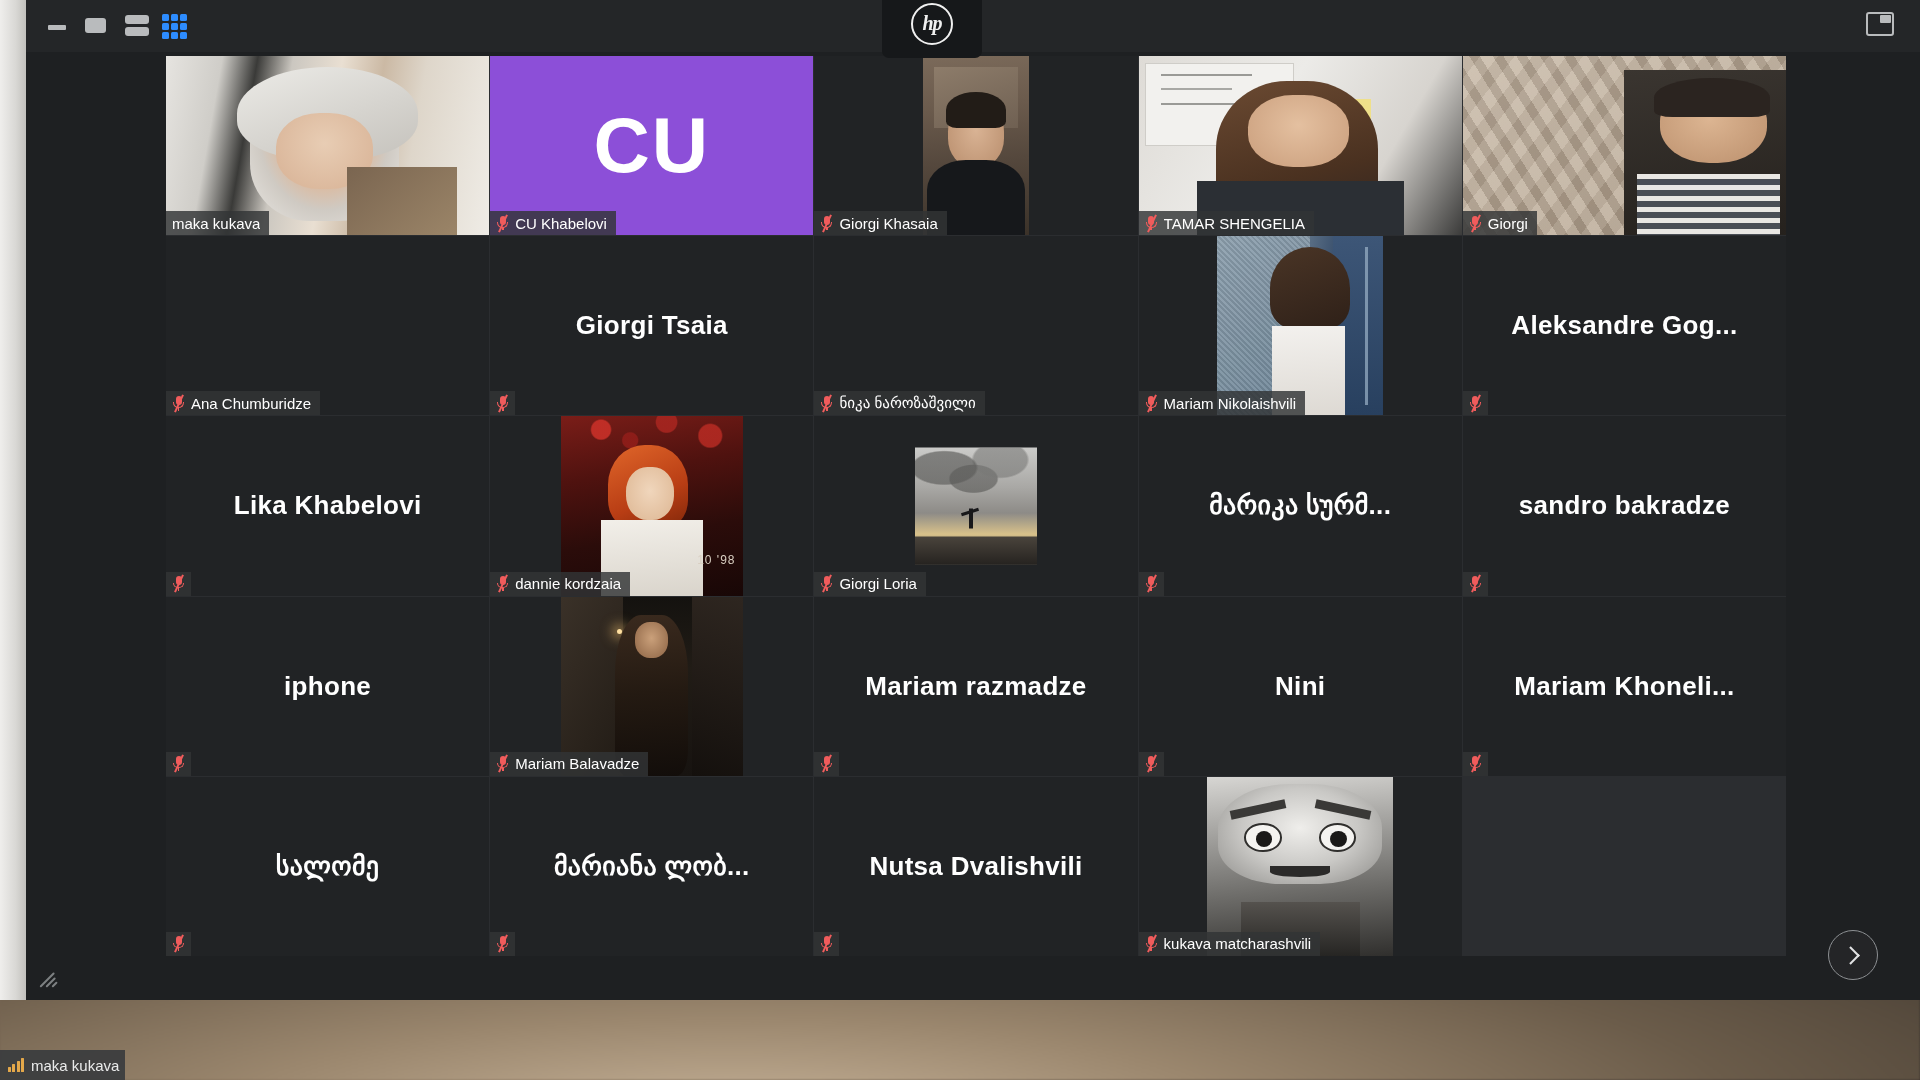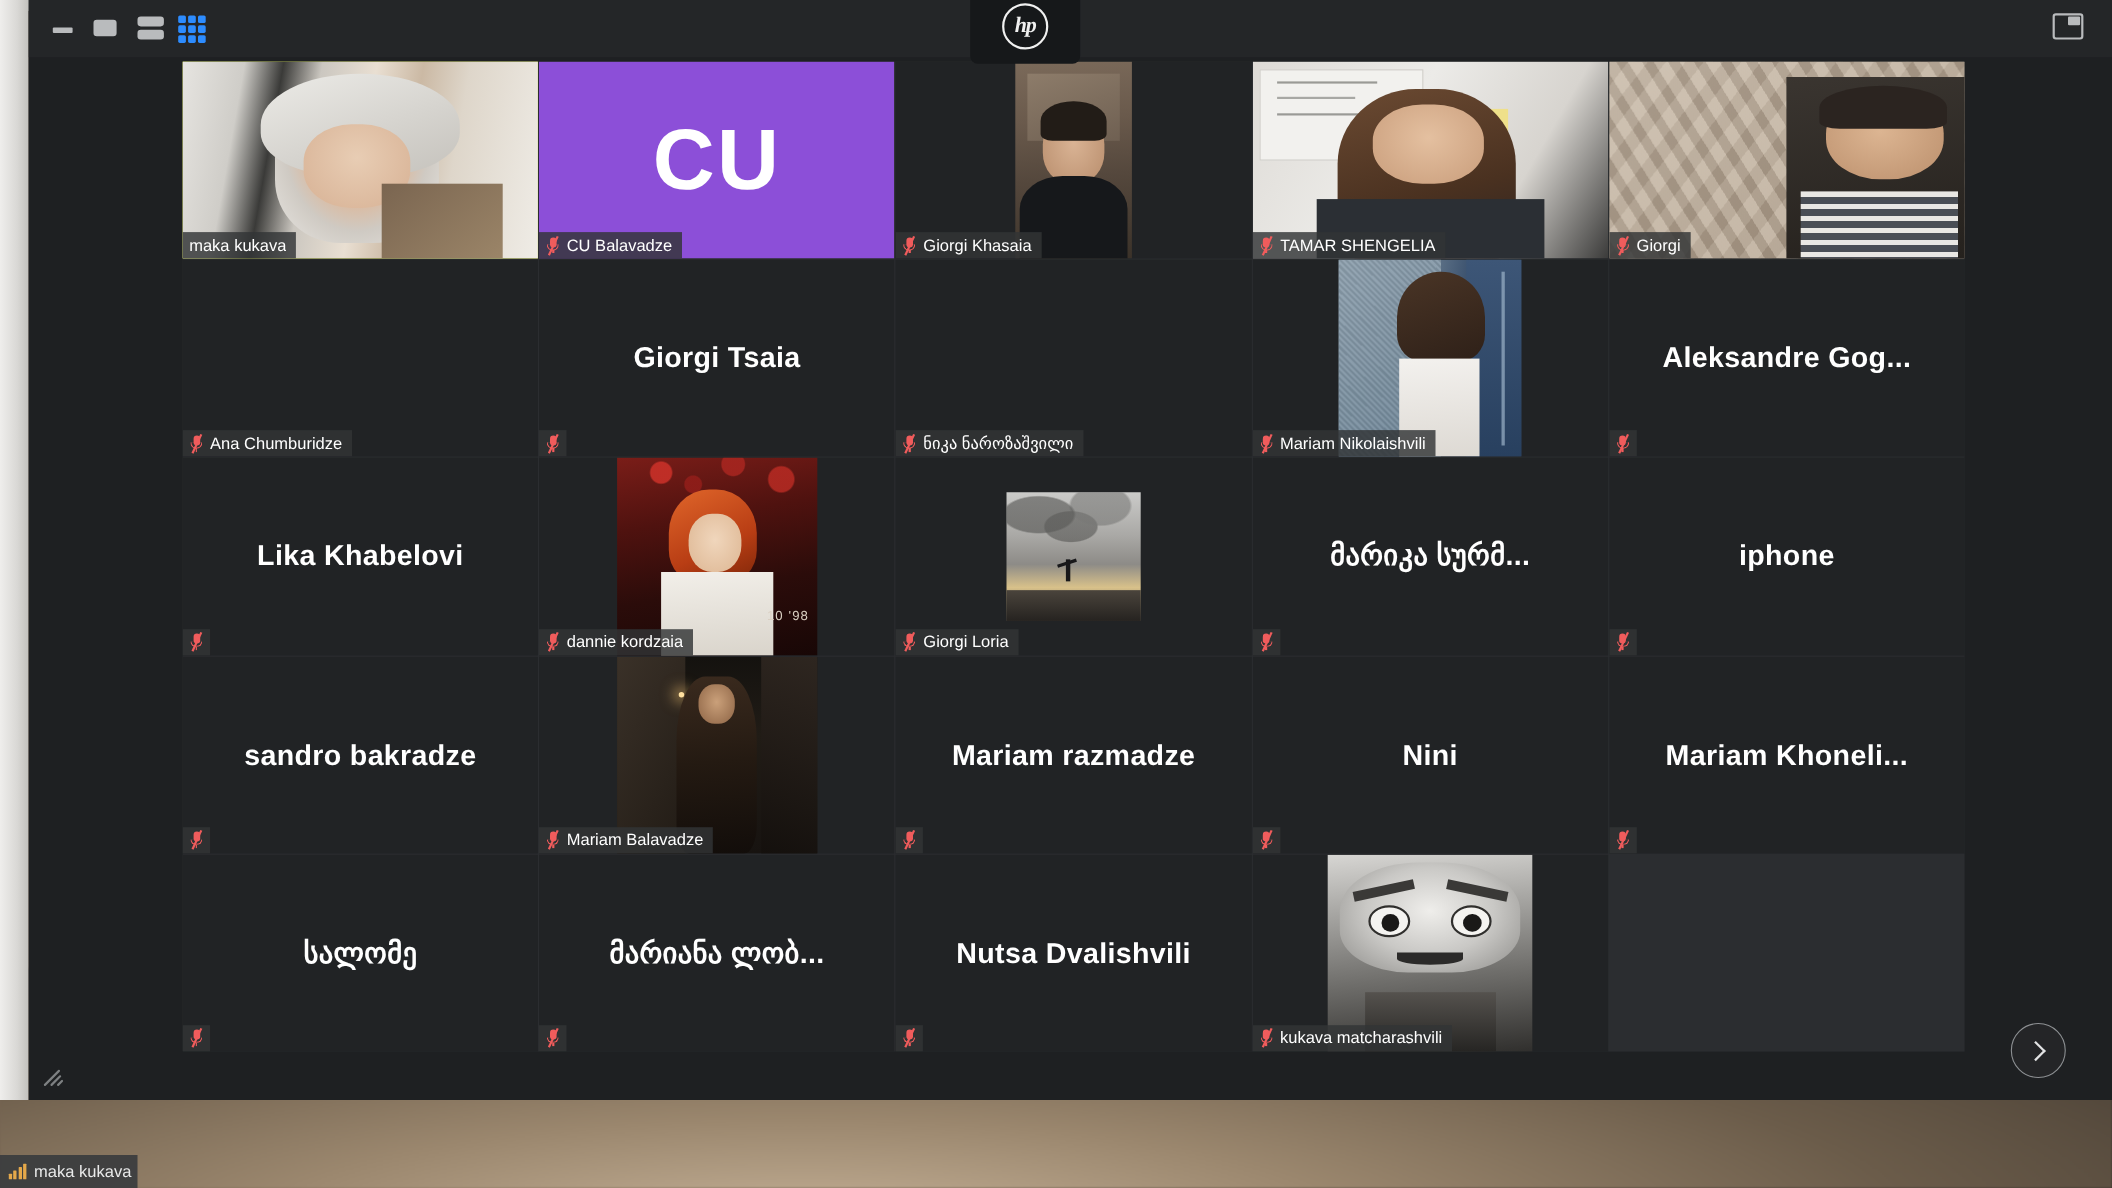--- a/index.html
+++ b/index.html
@@ -193,21 +193,21 @@
         <div class="letters-tile" style="background:#8c4fd8">
           <span>CU</span>
         </div>
         <div class="tile-label">
                <span class="mute-icon">
       <span class="body"></span>
             <span class="arc"></span>
             <span class="stem"></span>
             <span class="slash"></span>
     </span>
-               <span class="nm">CU Balavadze</span>
+               <span class="nm">CU Khabelovi</span>
              </div>
       </div>
       <div class="tile">
         <div class="ph" style="overflow:hidden">
           <div class="ph-narrow" style="background:linear-gradient(175deg,#7b6a5a 0%,#6a5a4c 30%,#55483d 58%,#3b3229 100%)">
        <div style="position:absolute;left:10%;top:6%;width:80%;height:34%;background:linear-gradient(160deg,#8d7c6a,#6f6052)"></div>
        <div style="position:absolute;left:24%;top:26%;width:52%;height:36%;border-radius:44%;background:radial-gradient(ellipse at 50% 42%,#d9b394,#b88d6c)"></div>
        <div style="position:absolute;left:22%;top:20%;width:56%;height:20%;border-radius:50% 50% 18% 18%;background:#221c17"></div>
        <div style="position:absolute;left:4%;top:58%;width:92%;height:42%;border-radius:40% 40% 0 0;background:#16181b"></div>
      </div>
@@ -395,32 +395,32 @@
         <div class="tile-label icon-only">
                <span class="mute-icon">
       <span class="body"></span>
             <span class="arc"></span>
             <span class="stem"></span>
             <span class="slash"></span>
     </span>
              </div>
       </div>
       <div class="tile">
+        <div class="tile-name-center">sandro bakradze</div>
+        <div class="tile-label icon-only">
+               <span class="mute-icon">
+      <span class="body"></span>
+            <span class="arc"></span>
+            <span class="stem"></span>
+            <span class="slash"></span>
+    </span>
+             </div>
+      </div>
+      <div class="tile">
         <div class="tile-name-center">iphone</div>
-        <div class="tile-label icon-only">
-               <span class="mute-icon">
-      <span class="body"></span>
-            <span class="arc"></span>
-            <span class="stem"></span>
-            <span class="slash"></span>
-    </span>
-             </div>
-      </div>
-      <div class="tile">
-        <div class="tile-name-center">sandro bakradze</div>
         <div class="tile-label icon-only">
                <span class="mute-icon">
       <span class="body"></span>
             <span class="arc"></span>
             <span class="stem"></span>
             <span class="slash"></span>
     </span>
              </div>
       </div>
       <div class="tile">

